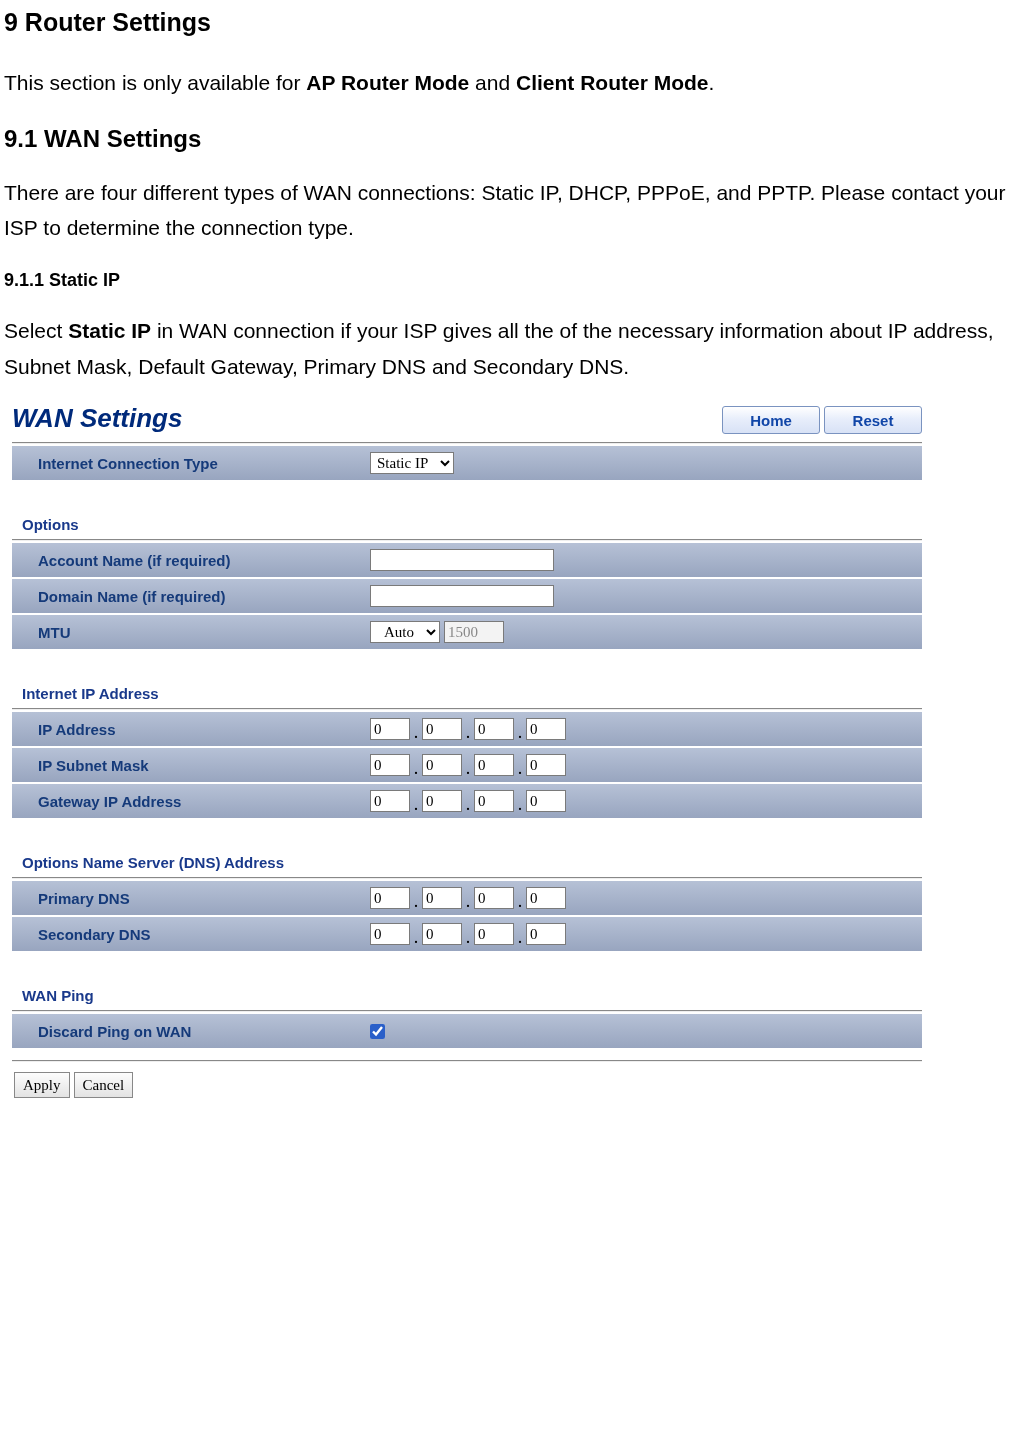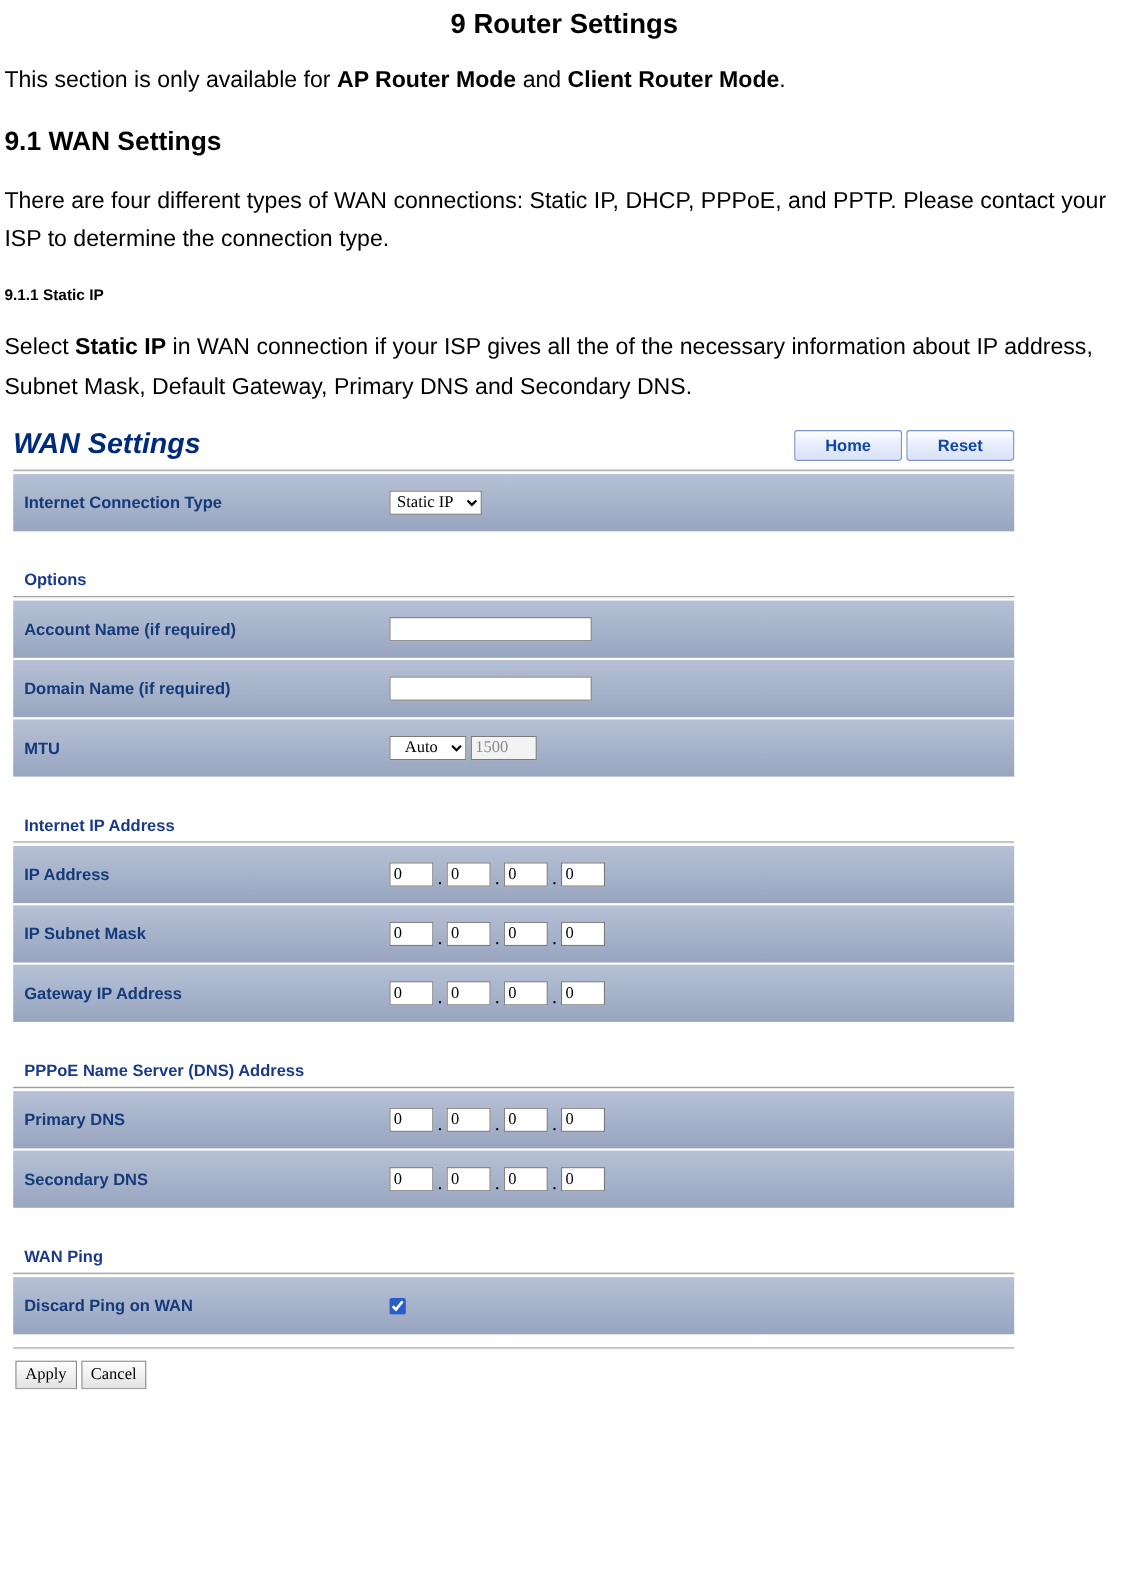--- a/index.html
+++ b/index.html
@@ -6,36 +6,35 @@
     body {
       width: 1026px;
       font-family: "Segoe UI", Tahoma, Arial, sans-serif;
       color: #000;
       background: #fff;
       padding: 0 4px;
     }
     .doc-h1 {
       font-weight: 700;
       font-size: 25px;
-      margin: 8px 0 18px 0;
-      text-align: center;
+      margin: 8px 0 28px 0;
     }
     .doc-intro {
       font-size: 21px;
       line-height: 1.7;
       margin-bottom: 24px;
     }
     .doc-h2 {
       font-weight: 700;
       font-size: 24px;
       margin-bottom: 22px;
     }
     .doc-h3 {
       font-weight: 700;
-      font-size: 14px;
+      font-size: 18px;
       margin-bottom: 22px;
     }
     .doc-p {
       font-size: 21px;
       line-height: 1.7;
       margin-bottom: 2px;
     }
 
     
     .panel {
@@ -68,22 +67,22 @@
     }
     .hr {
       border: none;
       border-top: 1px solid #888;
       border-bottom: 1px solid #eee;
       margin: 2px 0 0 0;
     }
     .row {
       display: flex;
       align-items: center;
-      height: 52px;
-      padding-left: 10px;
+      height: 34px;
+      padding-left: 26px;
       background: linear-gradient(#b6c1d6,#98a5bf);
       margin-top: 2px;
     }
     .row-label {
       flex: 0 0 332px;
       color: #153a7a;
       font-weight: 700;
       font-size: 15px;
     }
     .row-field { display: flex; align-items: center; gap: 4px; }
@@ -256,21 +255,21 @@
       <input class="octet" value="0" style="">
         <span class="dot">.</span>
       <input class="octet" value="0" style="">
         <span class="dot">.</span>
       <input class="octet" value="0" style="">
         <span class="dot">.</span>
       <input class="octet" value="0" style="">
     </div>
   </div>
 
-  <div class="section-head">PPPoE Name Server (DNS) Address</div>
+  <div class="section-head">Options Name Server (DNS) Address</div>
   <hr class="hr">
 
   <div class="row">
     <div class="row-label">Primary DNS</div>
     <div class="row-field ip-group">
       <input class="octet" value="0" style="">
         <span class="dot">.</span>
       <input class="octet" value="0" style="">
         <span class="dot">.</span>
       <input class="octet" value="0" style="">

